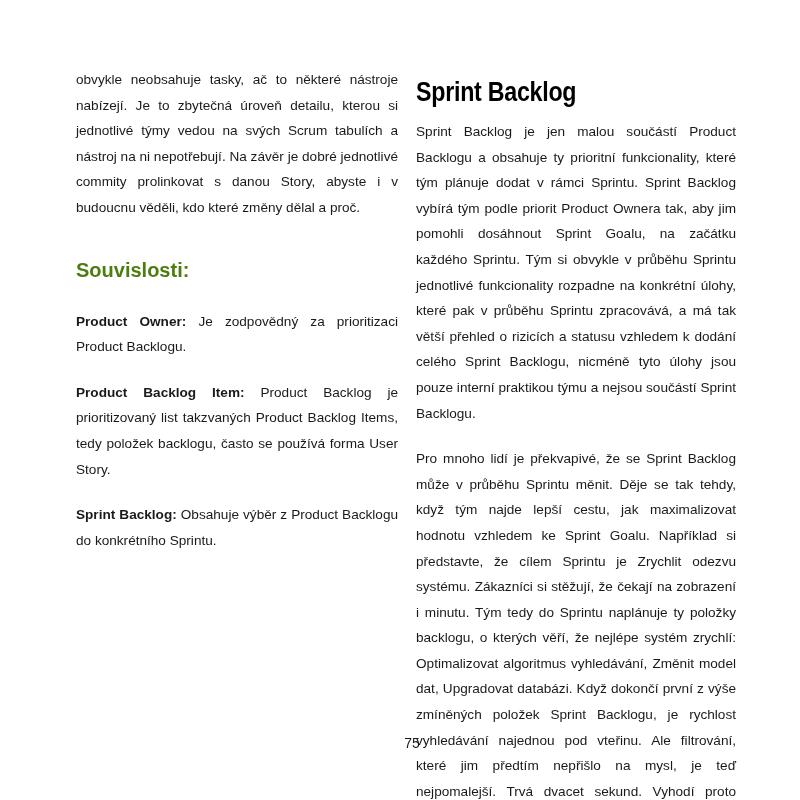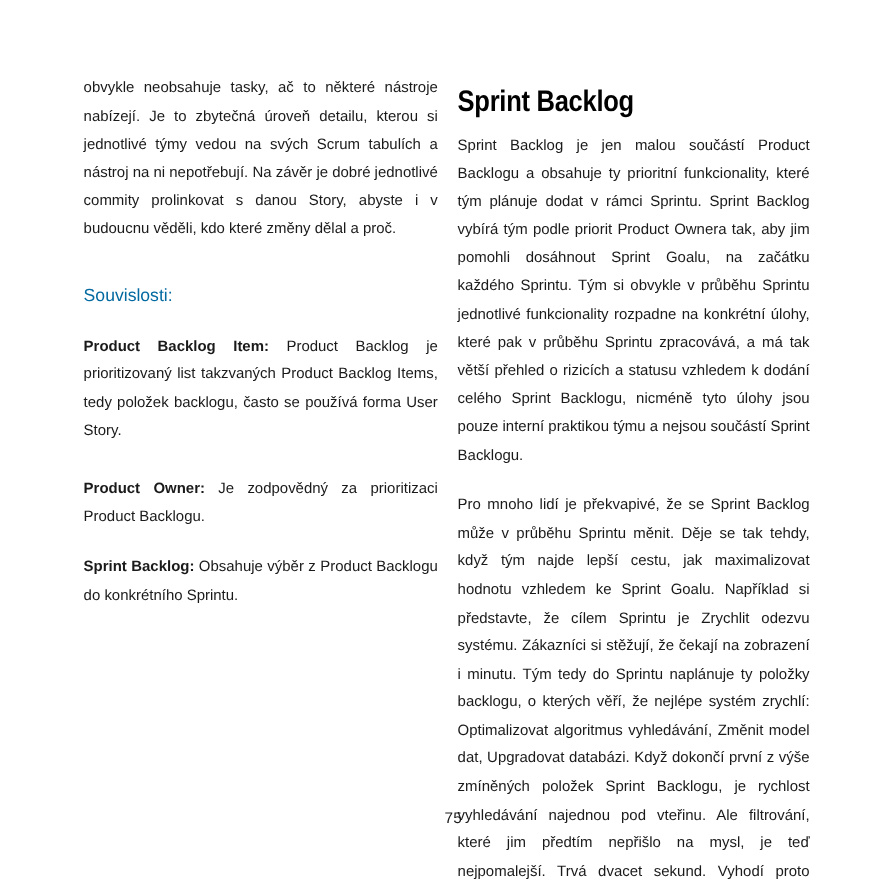--- a/index.html
+++ b/index.html
@@ -3,40 +3,40 @@
 <meta charset="utf-8">
 <style>
   html, body { margin: 0; padding: 0; background: #ffffff; }
   body { width: 800px; height: 800px; position: relative; overflow: hidden;
          font-family: "Liberation Sans", sans-serif; color: #1a1a1a; }
   .col { position: absolute; font-size: 13.6px; line-height: 25.6px; text-align: justify; }
   .left { left: 76px; top: 67px; width: 322px; }
   .right { left: 416px; top: 67px; width: 320px; }
   p { margin: 0; }
   .gap { margin-top: 20px; }
-  .assoc-heading { color: #0369a1; font-weight: normal; font-size: 16px; margin-top: 37px; line-height: 24px; }
+  .assoc-heading { color: #4d7c0f; font-weight: bold; font-size: 20px; margin-top: 37px; line-height: 24px; }
   .sub { margin-top: 2px; }
   .term { font-weight: bold; }
   .sec-title { font-family: "Liberation Sans", sans-serif; font-weight: bold; font-size: 27px;
                line-height: 34px; margin: 8px 0 10px 0; transform: scaleX(0.86); transform-origin: left;
                letter-spacing: -0.3px; color: #000; }
   .page-num { position: absolute; left: 12px; width: 800px; top: 735px; text-align: center;
               font-size: 14px; color: #1a1a1a; }
 </style>
 </head>
 <body>
 
 <div class="col left">
   <p>obvykle neobsahuje tasky, ač to některé nástroje nabízejí. Je to zbytečná úroveň detailu, kterou si jednotlivé týmy vedou na svých Scrum tabulích a nástroj na ni nepotřebují. Na závěr je dobré jednotlivé commity prolinkovat s danou Story, abyste i v budoucnu věděli, kdo které změny dělal a proč.</p>
   <div class="assoc-heading">Souvislosti:</div>
+  <p class="gap" style="margin-top:27px">
+    <span class="term">Product Owner:</span><span> Je zodpovědný za prioritizaci Product Backlogu.</span>
+  </p>
   <p class="gap">
     <span class="term">Product Backlog Item:</span><span> Product Backlog je prioritizovaný list takzvaných Product Backlog Items, tedy položek backlogu, často se používá forma User Story.</span>
-  </p>
-  <p class="gap" style="margin-top:27px">
-    <span class="term">Product Owner:</span><span> Je zodpovědný za prioritizaci Product Backlogu.</span>
   </p>
   <p class="gap">
     <span class="term">Sprint Backlog:</span><span> Obsahuje výběr z Product Backlogu do konkrétního Sprintu.</span>
   </p>
 </div>
 
 <div class="col right">
   <h1 class="sec-title">Sprint Backlog</h1>
   <p>Sprint Backlog je jen malou součástí Product Backlogu a obsahuje ty prioritní funkcionality, které tým plánuje dodat v rámci Sprintu. Sprint Backlog vybírá tým podle priorit Product Ownera tak, aby jim pomohli dosáhnout Sprint Goalu, na začátku každého Sprintu. Tým si obvykle v průběhu Sprintu jednotlivé funkcionality rozpadne na konkrétní úlohy, které pak v průběhu Sprintu zpracovává, a má tak větší přehled o rizicích a statusu vzhledem k dodání celého Sprint Backlogu, nicméně tyto úlohy jsou pouze interní praktikou týmu a nejsou součástí Sprint Backlogu.</p>
   <p class="gap">Pro mnoho lidí je překvapivé, že se Sprint Backlog může v průběhu Sprintu měnit. Děje se tak tehdy, když tým najde lepší cestu, jak maximalizovat hodnotu vzhledem ke Sprint Goalu. Například si představte, že cílem Sprintu je Zrychlit odezvu systému. Zákazníci si stěžují, že čekají na zobrazení i minutu. Tým tedy do Sprintu naplánuje ty položky backlogu, o kterých věří, že nejlépe systém zrychlí: Optimalizovat algoritmus vyhledávání, Změnit model dat, Upgradovat databázi. Když dokončí první z výše zmíněných položek Sprint Backlogu, je rychlost vyhledávání najednou pod vteřinu. Ale filtrování, které jim předtím nepřišlo na mysl, je teď nejpomalejší. Trvá dvacet sekund. Vyhodí proto zbývající dvě položky ze Sprint Backlogu a přidají jiné, které zrychlují filtrování. Změní tedy plán tak, aby maximalizovali hodnotu vzhledem k cíli Sprintu.</p>

